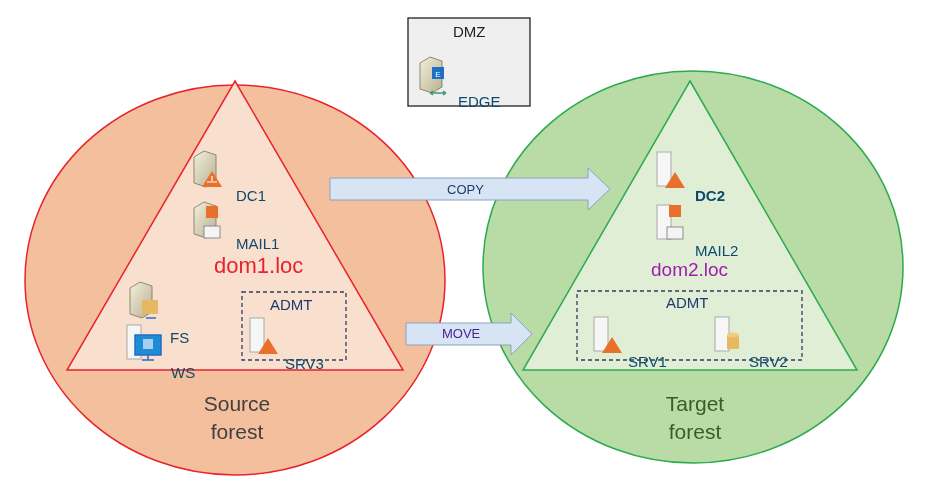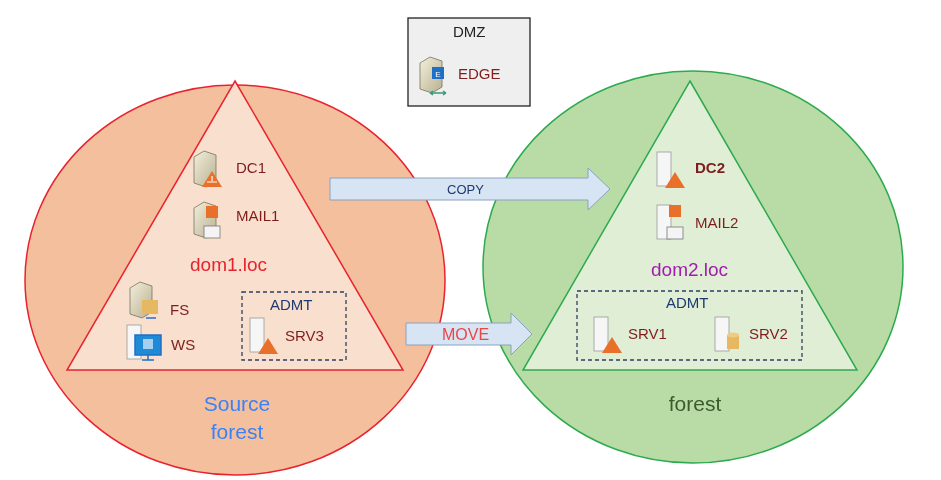--- a/index.html
+++ b/index.html
@@ -1,20 +1,20 @@
 <!DOCTYPE html>
 <html><head>
 <meta charset="utf-8">
 <style>
   html, body { margin:0; padding:0; background:#ffffff; }
   body { width:941px; height:480px; position:relative; overflow:hidden;
          font-family: "Liberation Sans", "DejaVu Sans", sans-serif; }
   #stage { position:absolute; left:0; top:0; width:941px; height:480px; }
   .lbl { position:absolute; white-space:nowrap; line-height:1; }
-  .node-label { font-size:15px; color:#7f1d1d; }
+  .node-label { font-size:15px; color:#0c4a6e;margin-top:28px; }
 </style>
 </head>
 <body>
 
 <svg id="stage" width="941" height="480" viewBox="0 0 941 480">
   <defs>
     <linearGradient id="beige" x1="0" x2="1" y1="0" y2="1">
       <stop offset="0" stop-color="#f3efdc"></stop>
         <stop offset="1" stop-color="#b8b091"></stop>
     </linearGradient>
@@ -95,34 +95,35 @@
     <rect x="12" y="18" width="12" height="14" fill="#e7b862"></rect>
     <ellipse cx="18" cy="18" rx="6" ry="2.5" fill="#f0cc82"></ellipse>
   </g>
 </svg>
 
 <div class="lbl" style="left:453px;top:24px;font-size:15px;color:#222;">DMZ</div>
 <div class="lbl node-label" style="left:458px;top:66px;">EDGE</div>
 
 <div class="lbl node-label" style="left:236px;top:160px;">DC1</div>
 <div class="lbl node-label" style="left:236px;top:208px;">MAIL1</div>
-<div class="lbl" style="left:190px;top:255px;font-size:19px;color:#e8232e;">dom1.loc</div>
+<div class="lbl" style="left:214px;top:255px;font-size:22px;color:#e8232e;">dom1.loc</div>
 <div class="lbl node-label" style="left:170px;top:302px;">FS</div>
 <div class="lbl node-label" style="left:171px;top:337px;">WS</div>
 <div class="lbl" style="left:270px;top:297px;font-size:15px;color:#1f3a6e;">ADMT</div>
 <div class="lbl node-label" style="left:285px;top:328px;">SRV3</div>
-<div class="lbl" style="left:199px;top:390px;font-size:21px;color:#3b82f6;text-align:center;width:76px;line-height:28px;">
+<div class="lbl" style="left:199px;top:390px;font-size:21px;color:#404040;text-align:center;width:76px;line-height:28px;">
   <div>Source</div>
   <div>forest</div>
 </div>
 
 <div class="lbl" style="left:447px;top:183px;font-size:13px;color:#1f3a6e;">COPY</div>
-<div class="lbl" style="left:442px;top:327px;font-size:16px;color:#ef4444;">MOVE</div>
+<div class="lbl" style="left:442px;top:327px;font-size:13px;color:#4c1d95;">MOVE</div>
 
 <div class="lbl node-label" style="left:695px;top:160px;font-weight:bold;">DC2</div>
 <div class="lbl node-label" style="left:695px;top:215px;text-align:center;">MAIL2</div>
 <div class="lbl" style="left:651px;top:260px;font-size:19px;color:#a21caf;">dom2.loc</div>
 <div class="lbl" style="left:666px;top:295px;font-size:15px;color:#1f3a6e;">ADMT</div>
 <div class="lbl node-label" style="left:628px;top:326px;">SRV1</div>
 <div class="lbl node-label" style="left:749px;top:326px;">SRV2</div>
 <div class="lbl" style="left:657px;top:390px;font-size:21px;color:#3d5a2a;text-align:center;width:76px;line-height:28px;">
+  <div>Target</div>
   <div>forest</div>
 </div>
 
 </body></html>

